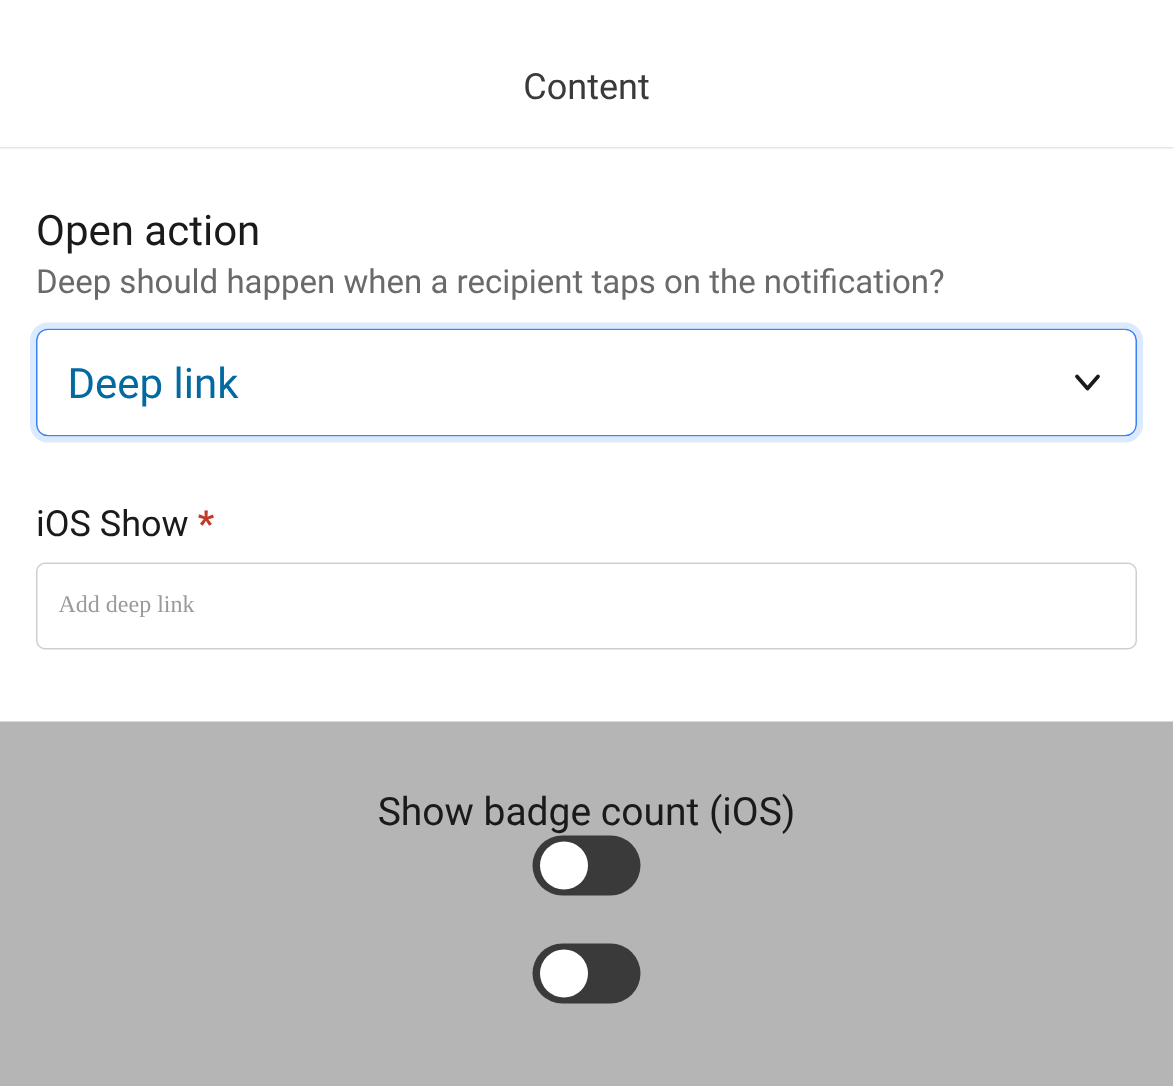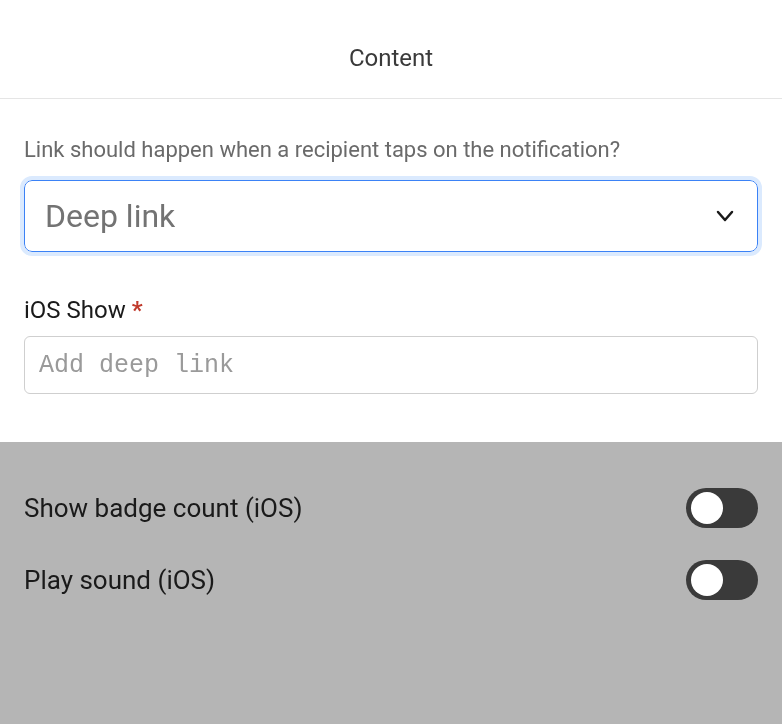--- a/index.html
+++ b/index.html
@@ -59,22 +59,22 @@
       outline-offset: 0;
       height: 72px;
       display: flex;
       align-items: center;
       padding: 0 20px;
       justify-content: space-between;
       cursor: pointer;
       background: #ffffff;
     }
     .select-value {
-      font-size: 32px;
-      color: #737373;
+      font-size: 28px;
+      color: #0369a1;
     }
     .chev {
       width: 24px;
       height: 24px;
       flex-shrink: 0;
     }
     .field-block {
       margin-top: 44px;
     }
     .field-label {
@@ -89,36 +89,37 @@
       color: #c0392b;
       font-size: 24px;
       font-weight: 700;
     }
     .text-input {
       width: 100%;
       height: 58px;
       border: 1px solid #cfcfcf;
       border-radius: 6px;
       padding: 0 14px;
-      font-size: 25px;
+      font-size: 16px;
       color: #701a75;
-      font-family: Liberation Mono, monospace;
+      font-family: Liberation Serif, serif;
     }
     .text-input::placeholder {
       color: #9a9a9a;
     }
     .opts-panel {
       background: #b5b5b5;
       padding: 30px 24px 120px 24px;
     }
     .opt-row {
       display: flex;
       align-items: center;
       justify-content: space-between;
       padding: 16px 0;
+      flex-direction: column;
     }
     .opt-label {
       font-size: 26px;
       color: #1a1a1a;
     }
     .switch {
       width: 72px;
       height: 40px;
       background: #3a3a3a;
       border-radius: 40px;
@@ -138,21 +139,22 @@
 </head>
 <body>
 
 <div class="tabs">
   <div class="tab">
     <span>Content</span>
   </div>
 </div>
 
 <div class="section">
-  <div class="section-desc">Link should happen when a recipient taps on the notification?</div>
+  <div class="section-title">Open action</div>
+  <div class="section-desc">Deep should happen when a recipient taps on the notification?</div>
 
   <div class="select-wrap">
     <span class="select-value">Deep link</span>
     <span class="chev">
       <svg viewBox="0 0 24 24" fill="none" stroke="#1a1a1a" stroke-width="2.5" stroke-linecap="round" stroke-linejoin="round">
         <polyline points="5 8 12 16 19 8"></polyline>
       </svg>
     </span>
   </div>
 
@@ -166,18 +168,17 @@
 </div>
 
 <div class="opts-panel">
   <div class="opt-row">
     <span class="opt-label">Show badge count (iOS)</span>
     <div class="switch">
       <div class="switch-knob"></div>
     </div>
   </div>
   <div class="opt-row">
-    <span class="opt-label">Play sound (iOS)</span>
     <div class="switch">
       <div class="switch-knob"></div>
     </div>
   </div>
 </div>
 
 </body></html>

